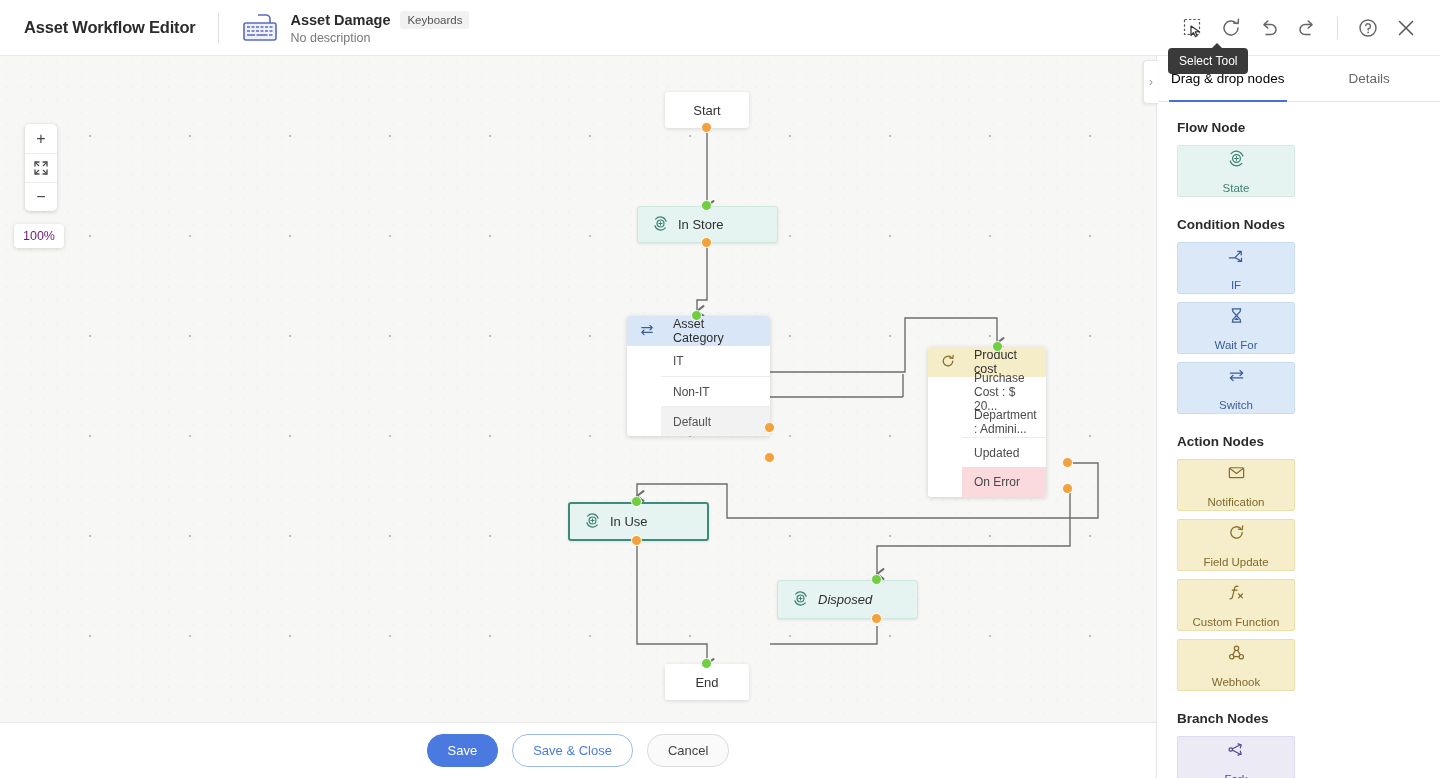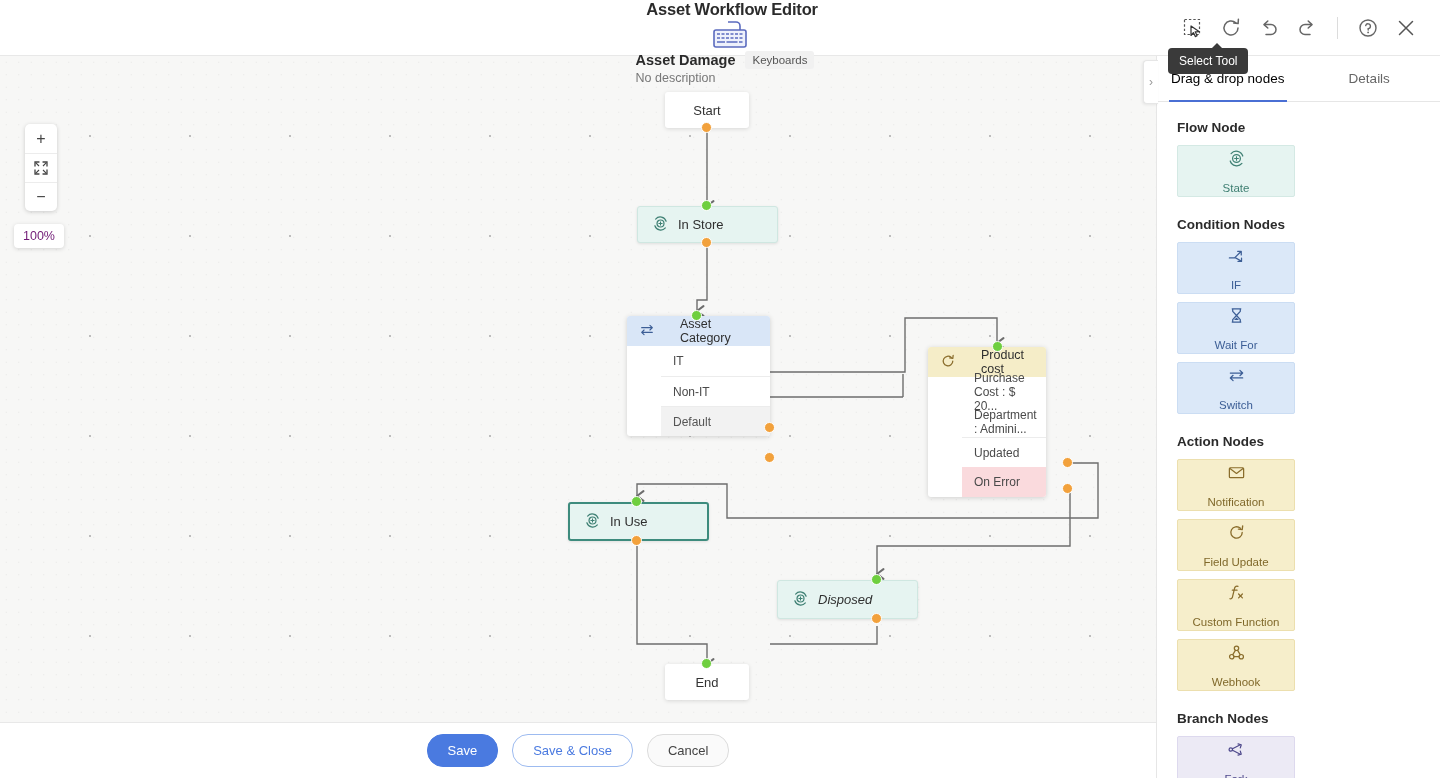--- a/index.html
+++ b/index.html
@@ -7,21 +7,21 @@
     width: 1440px; height: 778px;
     font-family: "Liberation Sans", sans-serif;
     background: #ffffff; overflow: hidden;
   }
   #app { position: relative; width: 1440px; height: 778px; }
 
   
   .header {
     position: absolute; top: 0; left: 0; width: 1440px; height: 56px;
     background: #fff; border-bottom: 1px solid #e8e8e8;
-    display: flex; align-items: center; z-index: 40; flex-direction: column;
+    display: flex; align-items: center; z-index: 40;
   }
   .app-title {
     font-size: 16.5px; font-weight: bold; color: #2b2b2b;
     margin-left: 24px; letter-spacing: -0.2px;
   }
   .hdr-divider { width: 1px; height: 30px; background: #e0e0e0; margin-left: 22px; }
   .wf-icon { margin-left: 20px; width: 42px; height: 34px; display:flex; align-items:center; justify-content:center;}
   .wf-meta { margin-left: 10px; display: flex; flex-direction: column; justify-content: center; }
   .wf-name-row { display: flex; align-items: center; gap: 10px; }
   .wf-name { font-size: 14.5px; font-weight: bold; color: #2b2b2b; }
@@ -94,21 +94,21 @@
     box-shadow: 0 1px 3px rgba(0,0,0,0.10);
     display: flex; align-items: center; gap: 9px; padding-left: 14px;
     font-size: 13px; color: #2f2f2f;
   }
   .node-state.selected { border: 2px solid #3d8b7d; }
   .node-card {
     background: #fff; border-radius: 3px; overflow: hidden;
     box-shadow: 0 1px 5px rgba(0,0,0,0.16);
   }
   .card-head {
-    display: flex; align-items: center; gap: 25px; padding: 0 12px;
+    display: flex; align-items: center; gap: 18px; padding: 0 12px;
     height: 30px; font-size: 12.5px; color: #2f2f2f; font-weight: 500;
   }
   .card-head.switch { background: #d9e6f7; }
   .card-head.action { background: #f5edc8; }
   .card-row {
     height: 30px; display: flex; align-items: center; padding: 12px 12px;
     font-size: 12px; color: #4a4a4a; background: #fff; margin-left: 34px;
   }
   .card-row.muted { background: #f2f2f2; color: #555; }
   .card-row.error { background: #fadadd; color: #4a4a4a; }

